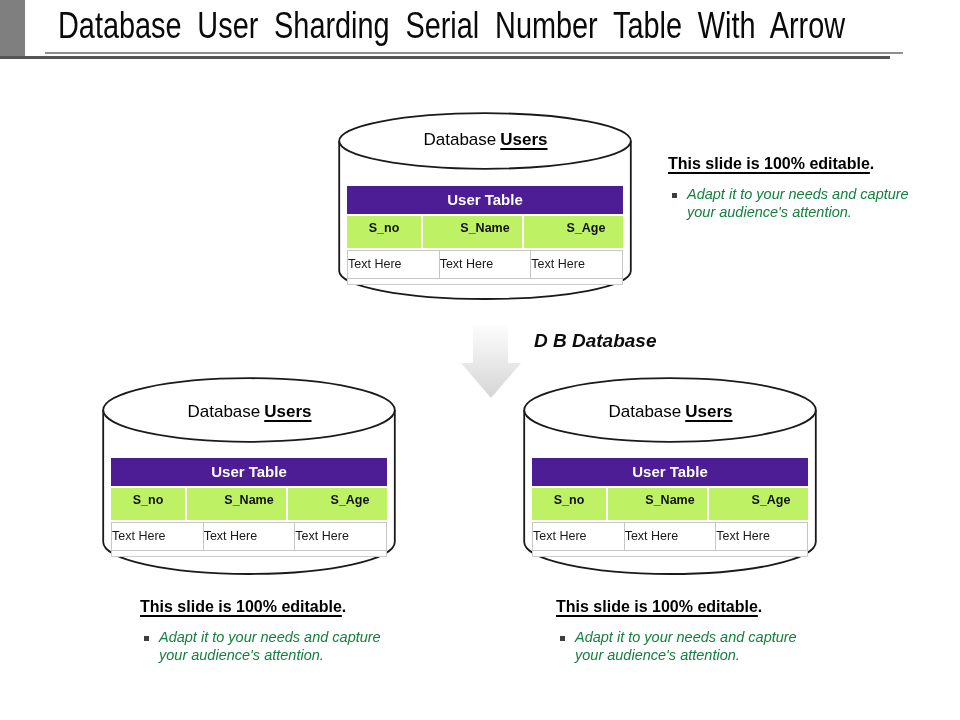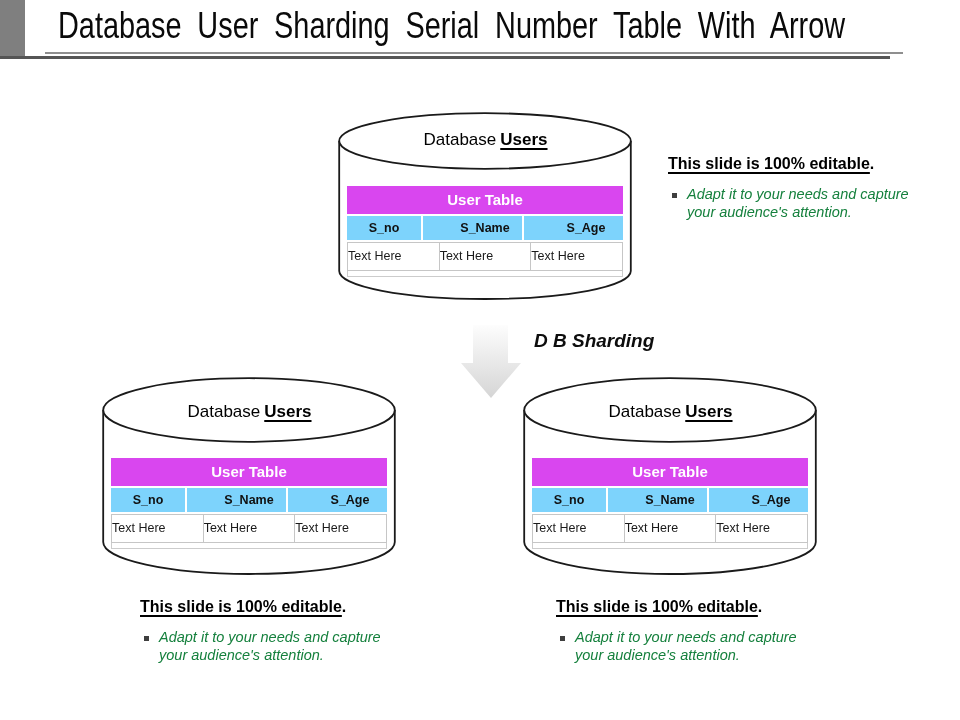--- a/index.html
+++ b/index.html
@@ -22,23 +22,23 @@
   .db-right { left:523px; top:377px; width:294px; height:198px; }
   .cyl { position:absolute; left:0; top:0; width:100%; height:100%; }
 
   .db-label { position:absolute; left:1px; right:0; top:18px; text-align:center; font-size:17px; color:#000; }
   .db-left .db-label, .db-right .db-label { top:25px; }
   .db-label .emph { font-weight:bold; text-decoration:underline; text-decoration-thickness:2px; text-underline-offset:3px; margin-left:4px; }
 
   .db-table { position:absolute; left:9px; width:276px; }
   .db-top .db-table { top:74px; }
   .db-left .db-table, .db-right .db-table { top:81px; }
-  .tr-title { height:28px; line-height:28px; background:#d946ef; color:#ffffff; font-weight:bold; font-size:15px; text-align:center; }
+  .tr-title { height:28px; line-height:28px; background:#4c1d95; color:#ffffff; font-weight:bold; font-size:15px; text-align:center; }
   .tr-cols { display:flex; margin-top:2px; }
-  .tr-cols .th { flex:1; height:24px; line-height:24px; background:#7dd3fc; color:#111; font-weight:bold; font-size:12.5px; text-align:center; }
+  .tr-cols .th { flex:1; height:32px; line-height:24px; background:#bef264; color:#111; font-weight:bold; font-size:12.5px; text-align:center; }
   .tr-cols .th + .th { margin-left:2px;padding-left:25px; }
   .tr-data { display:flex; margin-top:2px; border:1px solid #c6c6c6; background:#fff; }
   .tr-data .td { flex:1; height:27px; line-height:27px; font-size:12.5px; color:#1a1a1a; text-align:left; }
   .tr-data .td + .td { border-left:1px solid #c6c6c6; }
   .tr-foot { height:5px; background:#fff; border:1px solid #cccccc; border-top:none; }
 
   
   .arrow { position:absolute; left:461px; top:325px; width:60px; height:73px; }
   .arrow-label { position:absolute; left:534px; top:330px; font-size:19px; font-weight:bold; font-style:italic; color:#0d0d0d; }
 
@@ -97,21 +97,21 @@
 
   <svg class="arrow" viewBox="0 0 60 73" preserveAspectRatio="none">
     <defs>
       <linearGradient id="arrowGrad" x1="0" y1="0" x2="0" y2="1">
         <stop offset="0" stop-color="#fdfdfd"></stop>
         <stop offset="1" stop-color="#d5d5d5"></stop>
       </linearGradient>
     </defs>
     <polygon points="12,0 47,0 47,38 60,38 30,73 0,38 12,38" fill="url(#arrowGrad)"></polygon>
   </svg>
-  <div class="arrow-label">D B Sharding</div>
+  <div class="arrow-label">D B Database</div>
 
   <div class="db db-left">
     <svg class="cyl" viewBox="0 0 294 198" preserveAspectRatio="none">
       <path d="M1.2,33 L1.2,165 A145.8,32 0 0 0 292.8,165 L292.8,33" fill="#ffffff" stroke="#1a1a1a" stroke-width="1.8"></path>
       <ellipse cx="147" cy="33" rx="145.8" ry="31.8" fill="#ffffff" stroke="#1a1a1a" stroke-width="1.8"></ellipse>
     </svg>
     <div class="db-label">
       <span>Database</span><span class="emph">Users</span>
     </div>
     <div class="db-table">

